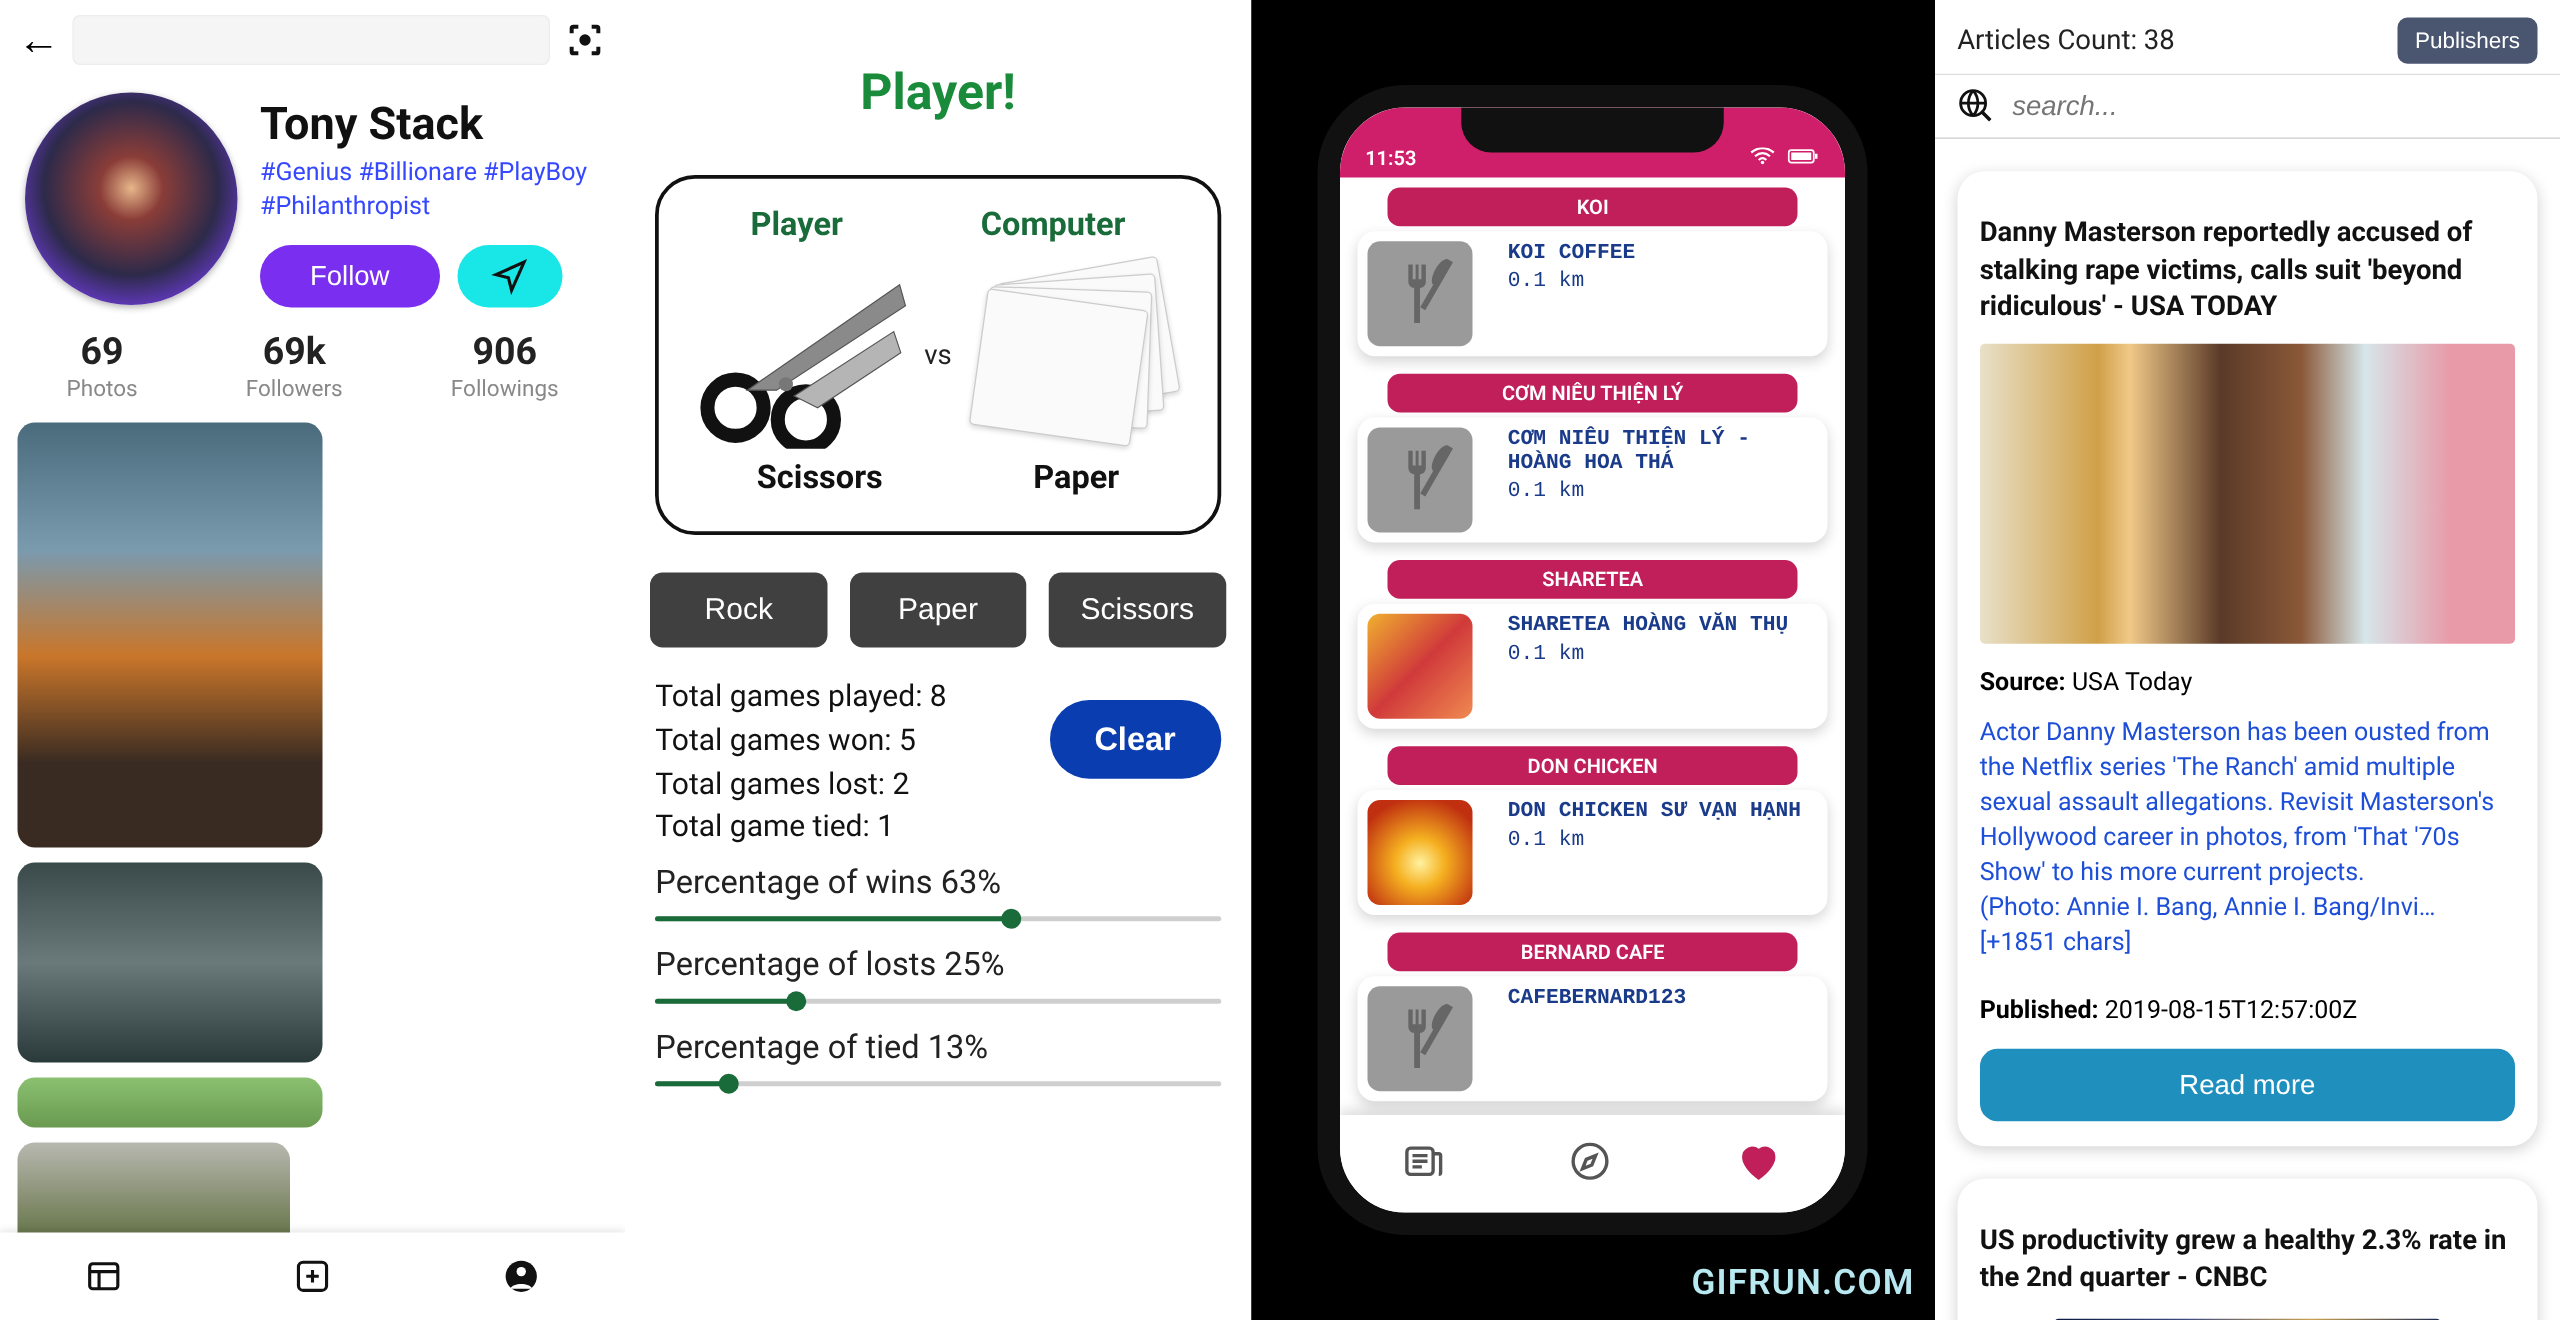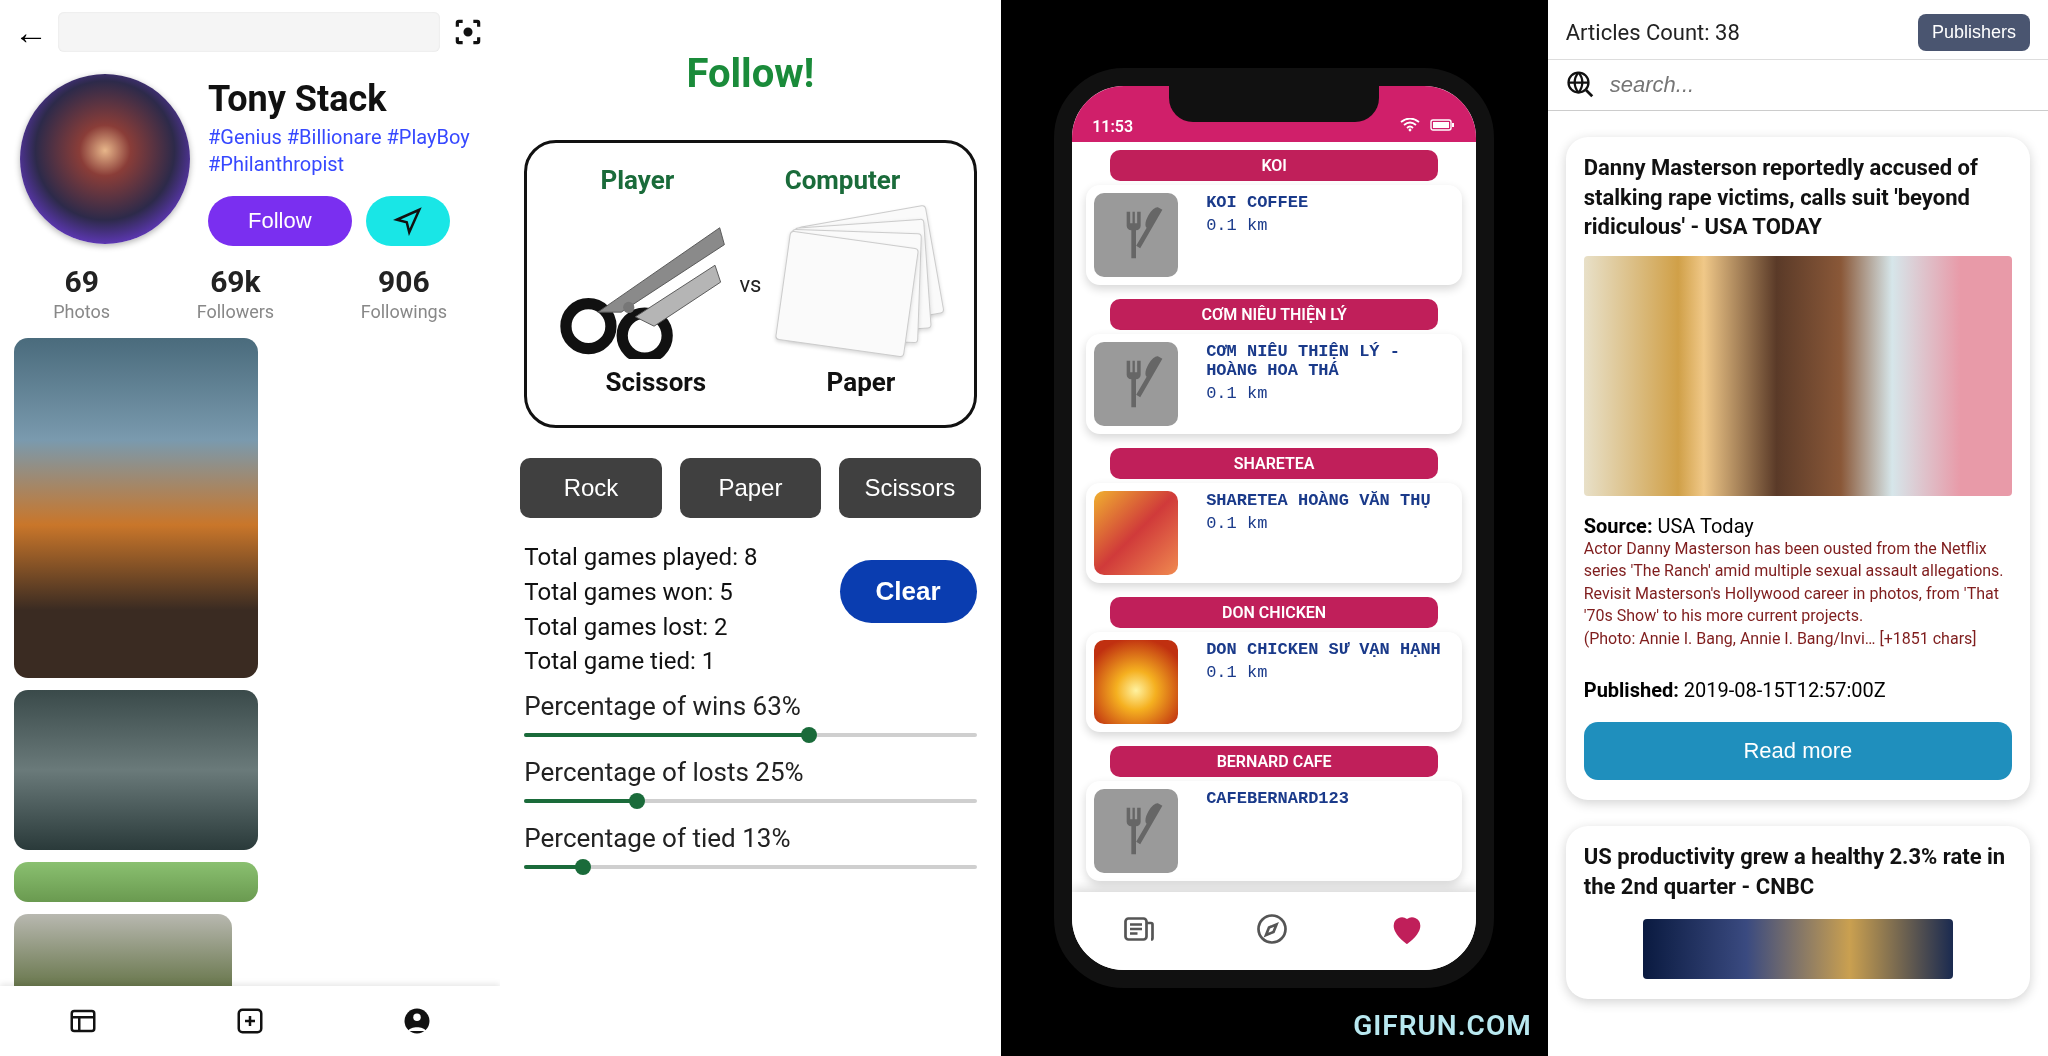--- a/index.html
+++ b/index.html
@@ -87,25 +87,25 @@
 .watermark { position:absolute; bottom:14px; right:16px; color:#b8e8f0; font-size:28px; font-weight:600; letter-spacing:1px;}
 
 
 .p4-top { display:flex; align-items:center; justify-content:space-between; padding:14px 18px 8px; border-bottom:1px solid #ddd;}
 .p4-count { font-size:22px; color:#222; }
 .p4-pub { background:#4a5570; color:#fff; border:none; border-radius:8px; padding:8px 14px; font-size:18px;}
 .p4-search-row { display:flex; align-items:center; padding:10px 18px; gap:14px; border-bottom:1px solid #ccc;}
 .p4-globe { width:30px; height:30px; }
 .p4-search { flex:1; border:none; outline:none; font-size:22px; color:#888; font-style:italic; background:transparent;}
 .p4-card { margin:26px 18px 0; background:#fff; border-radius:22px; box-shadow:0 3px 12px rgba(0,0,0,.18); padding:16px 18px 20px; }
-.p4-headline { font-size:22px; font-weight:700; color:#111; line-height:1.35;}
+.p4-headline { font-size:22px; font-weight:700; color:#111; line-height:1.35;margin-top:19px;}
 .p4-img { margin-top:14px; width:100%; height:240px; border-radius:4px; background:linear-gradient(90deg,#e8e0c8 0%,#d0a048 22%,#f0c888 28%,#5a3a28 45%,#8a5838 60%,#d6e6ea 72%,#e89aa8 88%);}
 .p4-src { margin-top:18px; font-size:20px; }
 .p4-src b { font-weight:700; }
-.p4-desc { font-size:16px; line-height:1.4; color:#7f1d1d;}
+.p4-desc { margin-top:14px; font-size:20px; line-height:1.4; color:#1d4ed8;}
 .p4-pubdate { margin-top:28px; font-size:20px;}
 .p4-pubdate b { font-weight:700;}
 .p4-read { display:block; width:100%; margin-top:20px; background:#1f8fbd; color:#fff; border:none; border-radius:14px; font-size:22px; padding:16px 0;}
 .p4-card2 { margin:26px 18px 0; background:#fff; border-radius:22px; box-shadow:0 3px 12px rgba(0,0,0,.18); padding:16px 18px 20px;}
 .p4-img2 { margin:18px auto 0; width:310px; height:60px; background:linear-gradient(90deg,#0a1a40,#3a4a80,#caa050,#1a2a50); border-radius:4px;}
 </style>
 </head>
 <body>
 
 <div class="panel panel1">
@@ -179,21 +179,21 @@
       <svg viewBox="0 0 24 24" width="30" height="30" fill="#111">
           <circle cx="12" cy="12" r="10"></circle>
           <circle cx="12" cy="9" r="3" fill="#fff"></circle>
           <path d="M5 20c1.5-4 12.5-4 14 0" fill="#fff"></path>
         </svg>
     </div>
   </div>
 </div>
 
 <div class="panel panel2">
-  <div class="p2-title">Follow!</div>
+  <div class="p2-title">Player!</div>
   <div class="p2-card">
     <div class="p2-labels">
       <span>Player</span>
       <span>Computer</span>
     </div>
     <div class="p2-row">
       <div class="p2-scissors">
         <svg viewBox="0 0 200 160">
             <circle cx="45" cy="125" r="24" fill="none" stroke="#111" stroke-width="12"></circle>
             <circle cx="105" cy="135" r="24" fill="none" stroke="#111" stroke-width="12"></circle>

